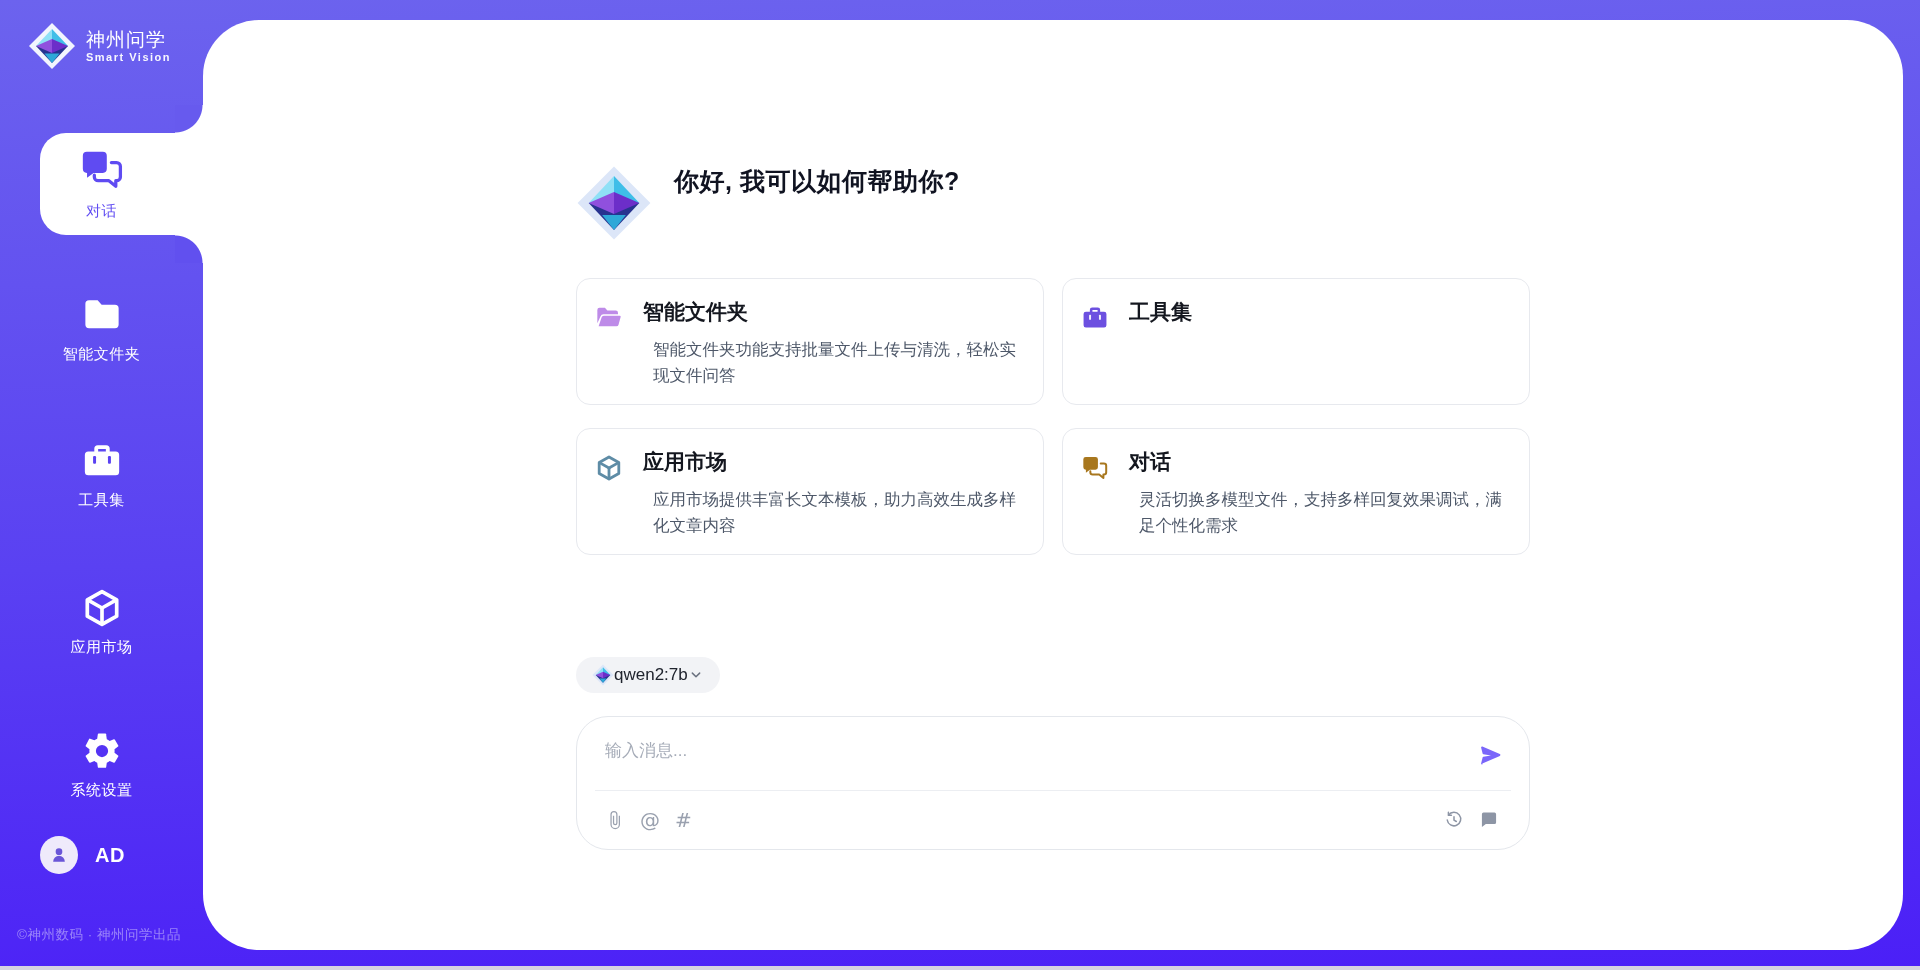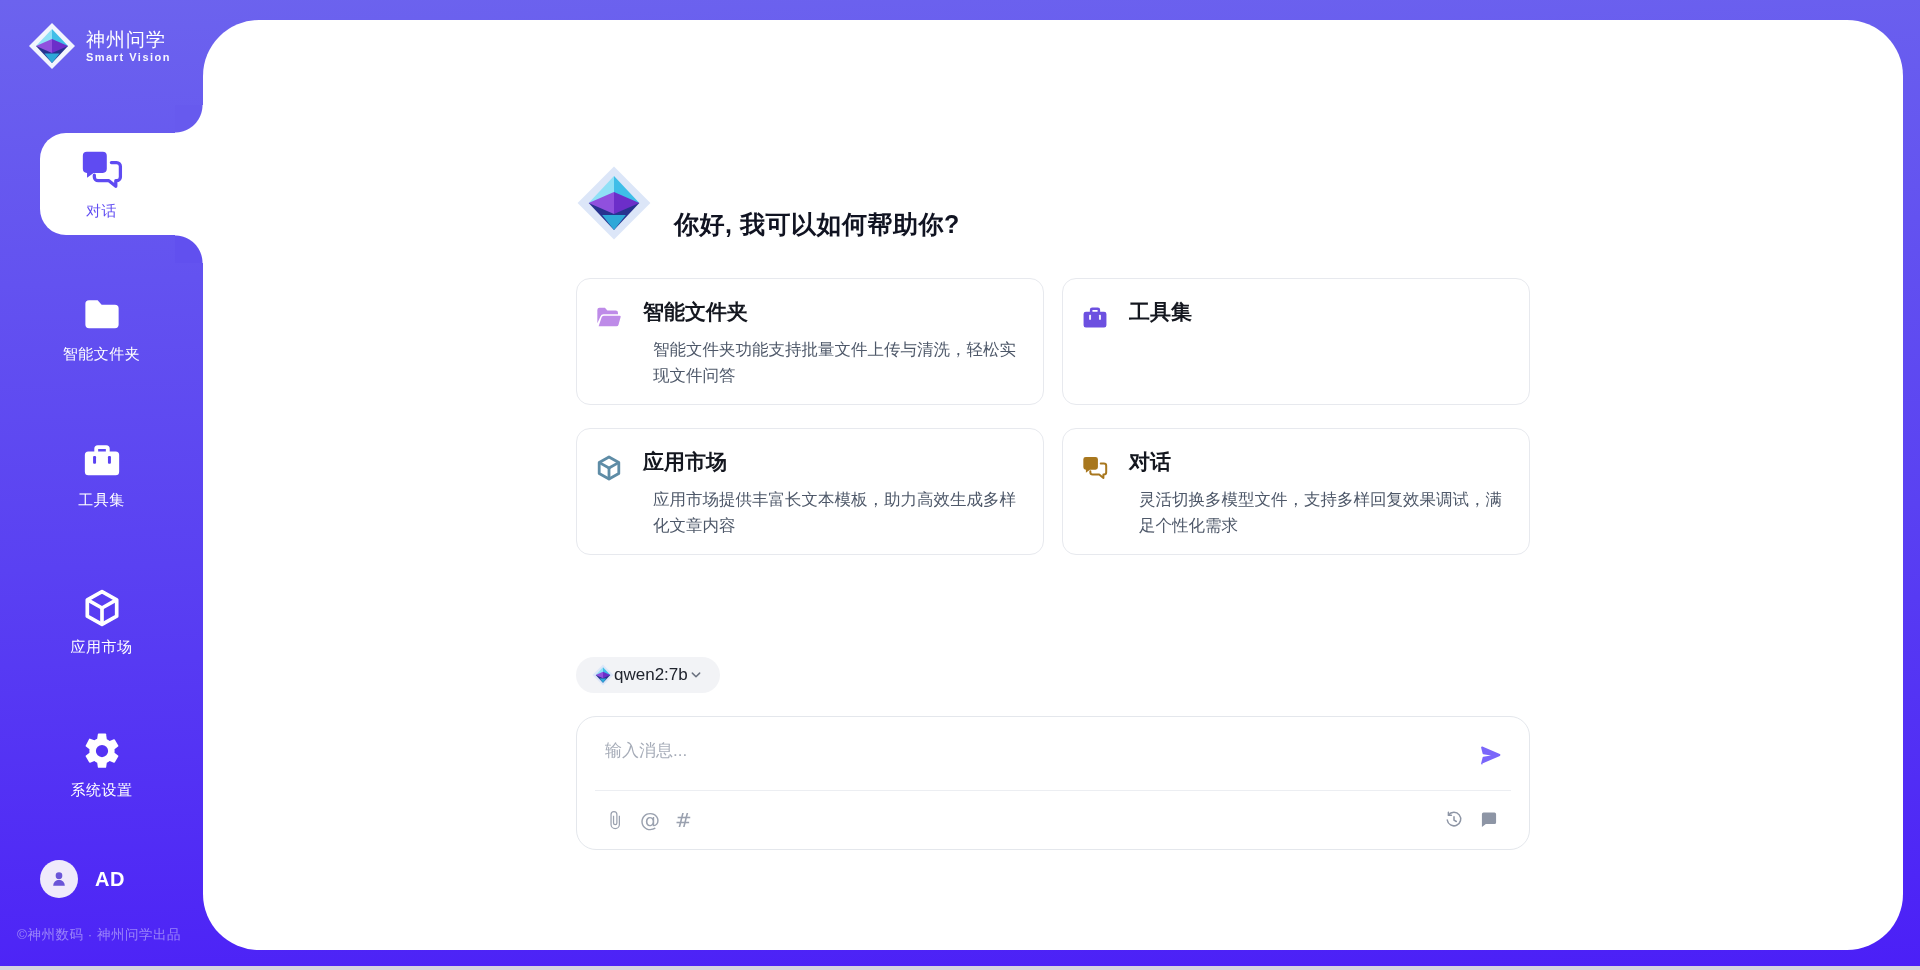--- a/index.html
+++ b/index.html
@@ -41,37 +41,37 @@
   
   .fillet-top {
     position:absolute; left:175px; top:105px; width:28px; height:28px;
     background:radial-gradient(circle 28px at 0 0, #675AEE 0 27px, #ffffff 28px);
   }
   .fillet-bottom {
     position:absolute; left:175px; top:235px; width:28px; height:28px;
     background:radial-gradient(circle 28px at 0 100%, #6150EF 0 27px, #ffffff 28px);
   }
 
-  .user-row { position:absolute; top:860px; left:40px; display:flex; align-items:center; gap:17px; cursor:pointer; }
+  .user-row { position:absolute; top:836px; left:40px; display:flex; align-items:center; gap:17px; cursor:pointer; }
   .avatar {
     width:38px; height:38px; border-radius:50%; background:#EFEAFB;
     display:flex; align-items:center; justify-content:center;
   }
   .avatar svg { width:20px; height:20px; color:#6A55D8; }
   .user-name { font-size:20px; font-weight:600; color:#ffffff; letter-spacing:.5px; }
 
   .side-footer {
     position:absolute; bottom:26px; left:17px; font-size:13.5px;
     color:rgba(255,255,255,.42); letter-spacing:.5px; white-space:nowrap;
   }
 
   
   .content { width:954px; margin:0 auto; padding-top:145px; }
 
-  .greeting { display:flex; align-items:flex-end; gap:22px; }
+  .greeting { display:flex; align-items:flex-start; gap:22px; }
   .greeting svg { width:76px; height:76px; display:block; }
   .greeting h1 { margin:0; font-size:25px; font-weight:700; color:#101321; letter-spacing:.5px; }
 
   .cards { margin-top:37px; display:grid; grid-template-columns:468px 468px; column-gap:18px; row-gap:23px; }
   .card {
     height:127px; background:#ffffff; border:1px solid #E7E9EE; border-radius:14px;
     padding:19px 14px 0 18px; display:flex; gap:20px; cursor:pointer;
   }
   .card-icon { width:28px; height:28px; margin-top:6px; flex:none; }
   .card-icon svg { width:28px; height:28px; display:block; }
@@ -81,21 +81,21 @@
   .model-pill {
     margin-top:102px; display:inline-flex; align-items:center; gap:0;
     height:36px; padding:0 16px; background:#F2F3F6; border-radius:18px; cursor:pointer;
   }
   .model-pill svg.diamond { width:22px; height:22px; }
   .model-name { font-size:17px; color:#20242E; }
   .model-pill .chev { width:16px; height:16px; color:#6B7280; }
 
   .composer {
     margin-top:23px; width:954px; height:134px;
-    border:1px solid #E4E7EC; border-radius:20px; background:#ffffff;
+    border:1px solid #E4E7EC; border-radius:32px; background:#ffffff;
     display:flex; flex-direction:column;
   }
   .composer-top { flex:1; display:flex; align-items:flex-start; padding:6px 26px 0 8px; }
   .composer textarea {
     flex:1; border:none; outline:none; resize:none; background:transparent;
     font-family:"Liberation Sans","DejaVu Sans",sans-serif;
     font-size:17px; color:#20242E; padding:16px 20px; height:62px;
   }
   .composer textarea::placeholder { color:#A6ACB8; }
   .send-btn { margin-top:20px; width:24px; height:24px; color:#7A66FA; cursor:pointer; flex:none; }

